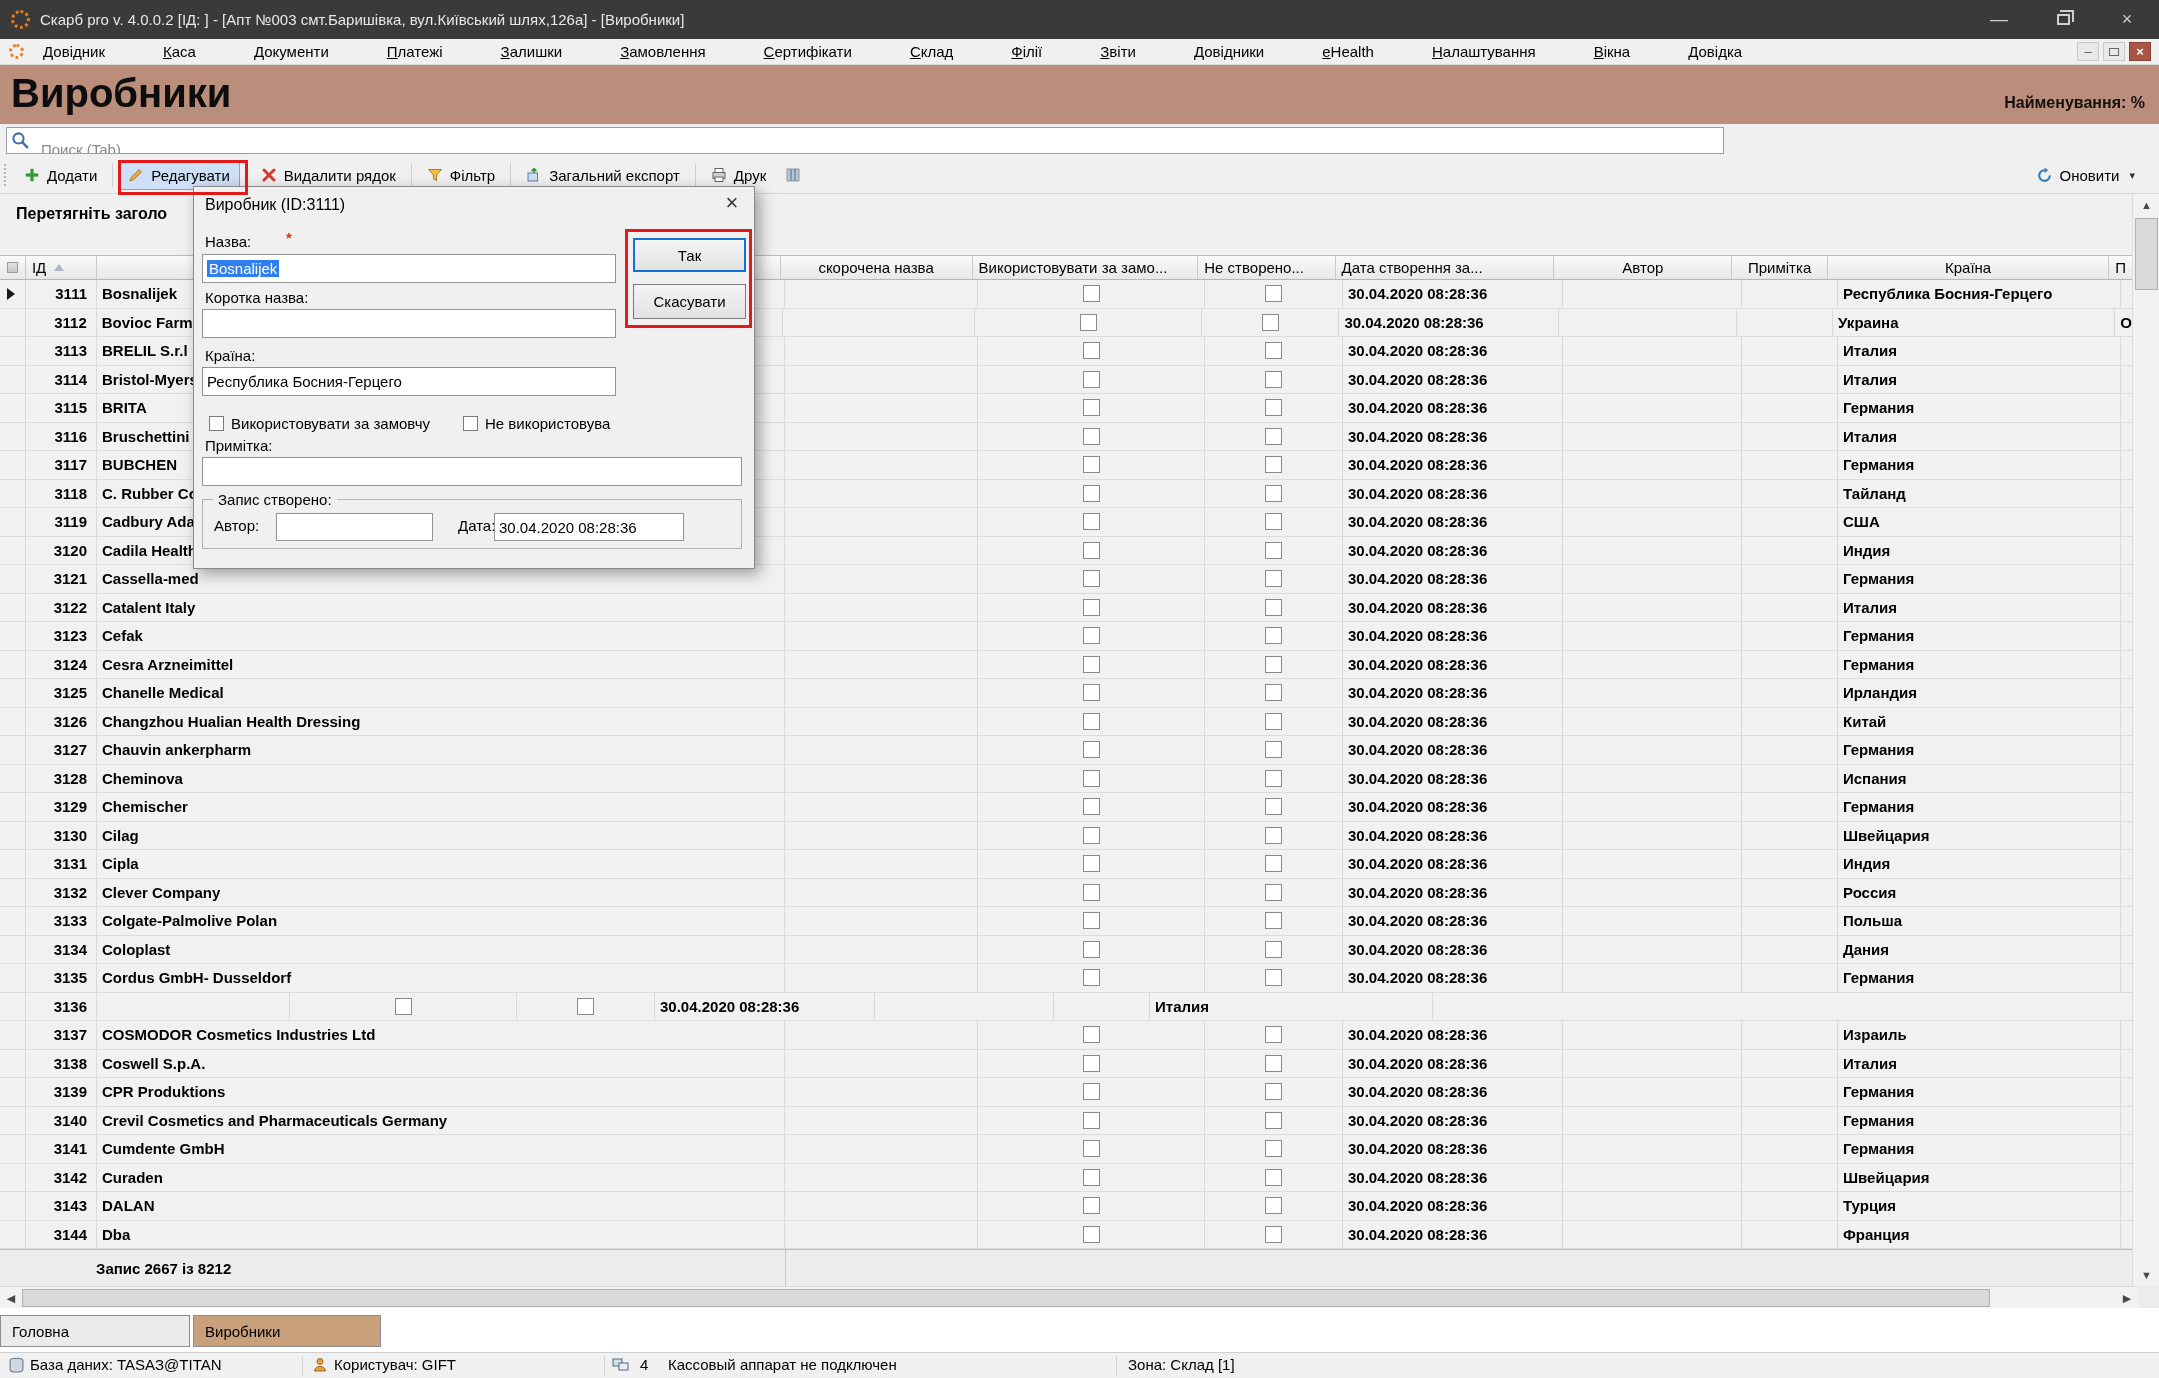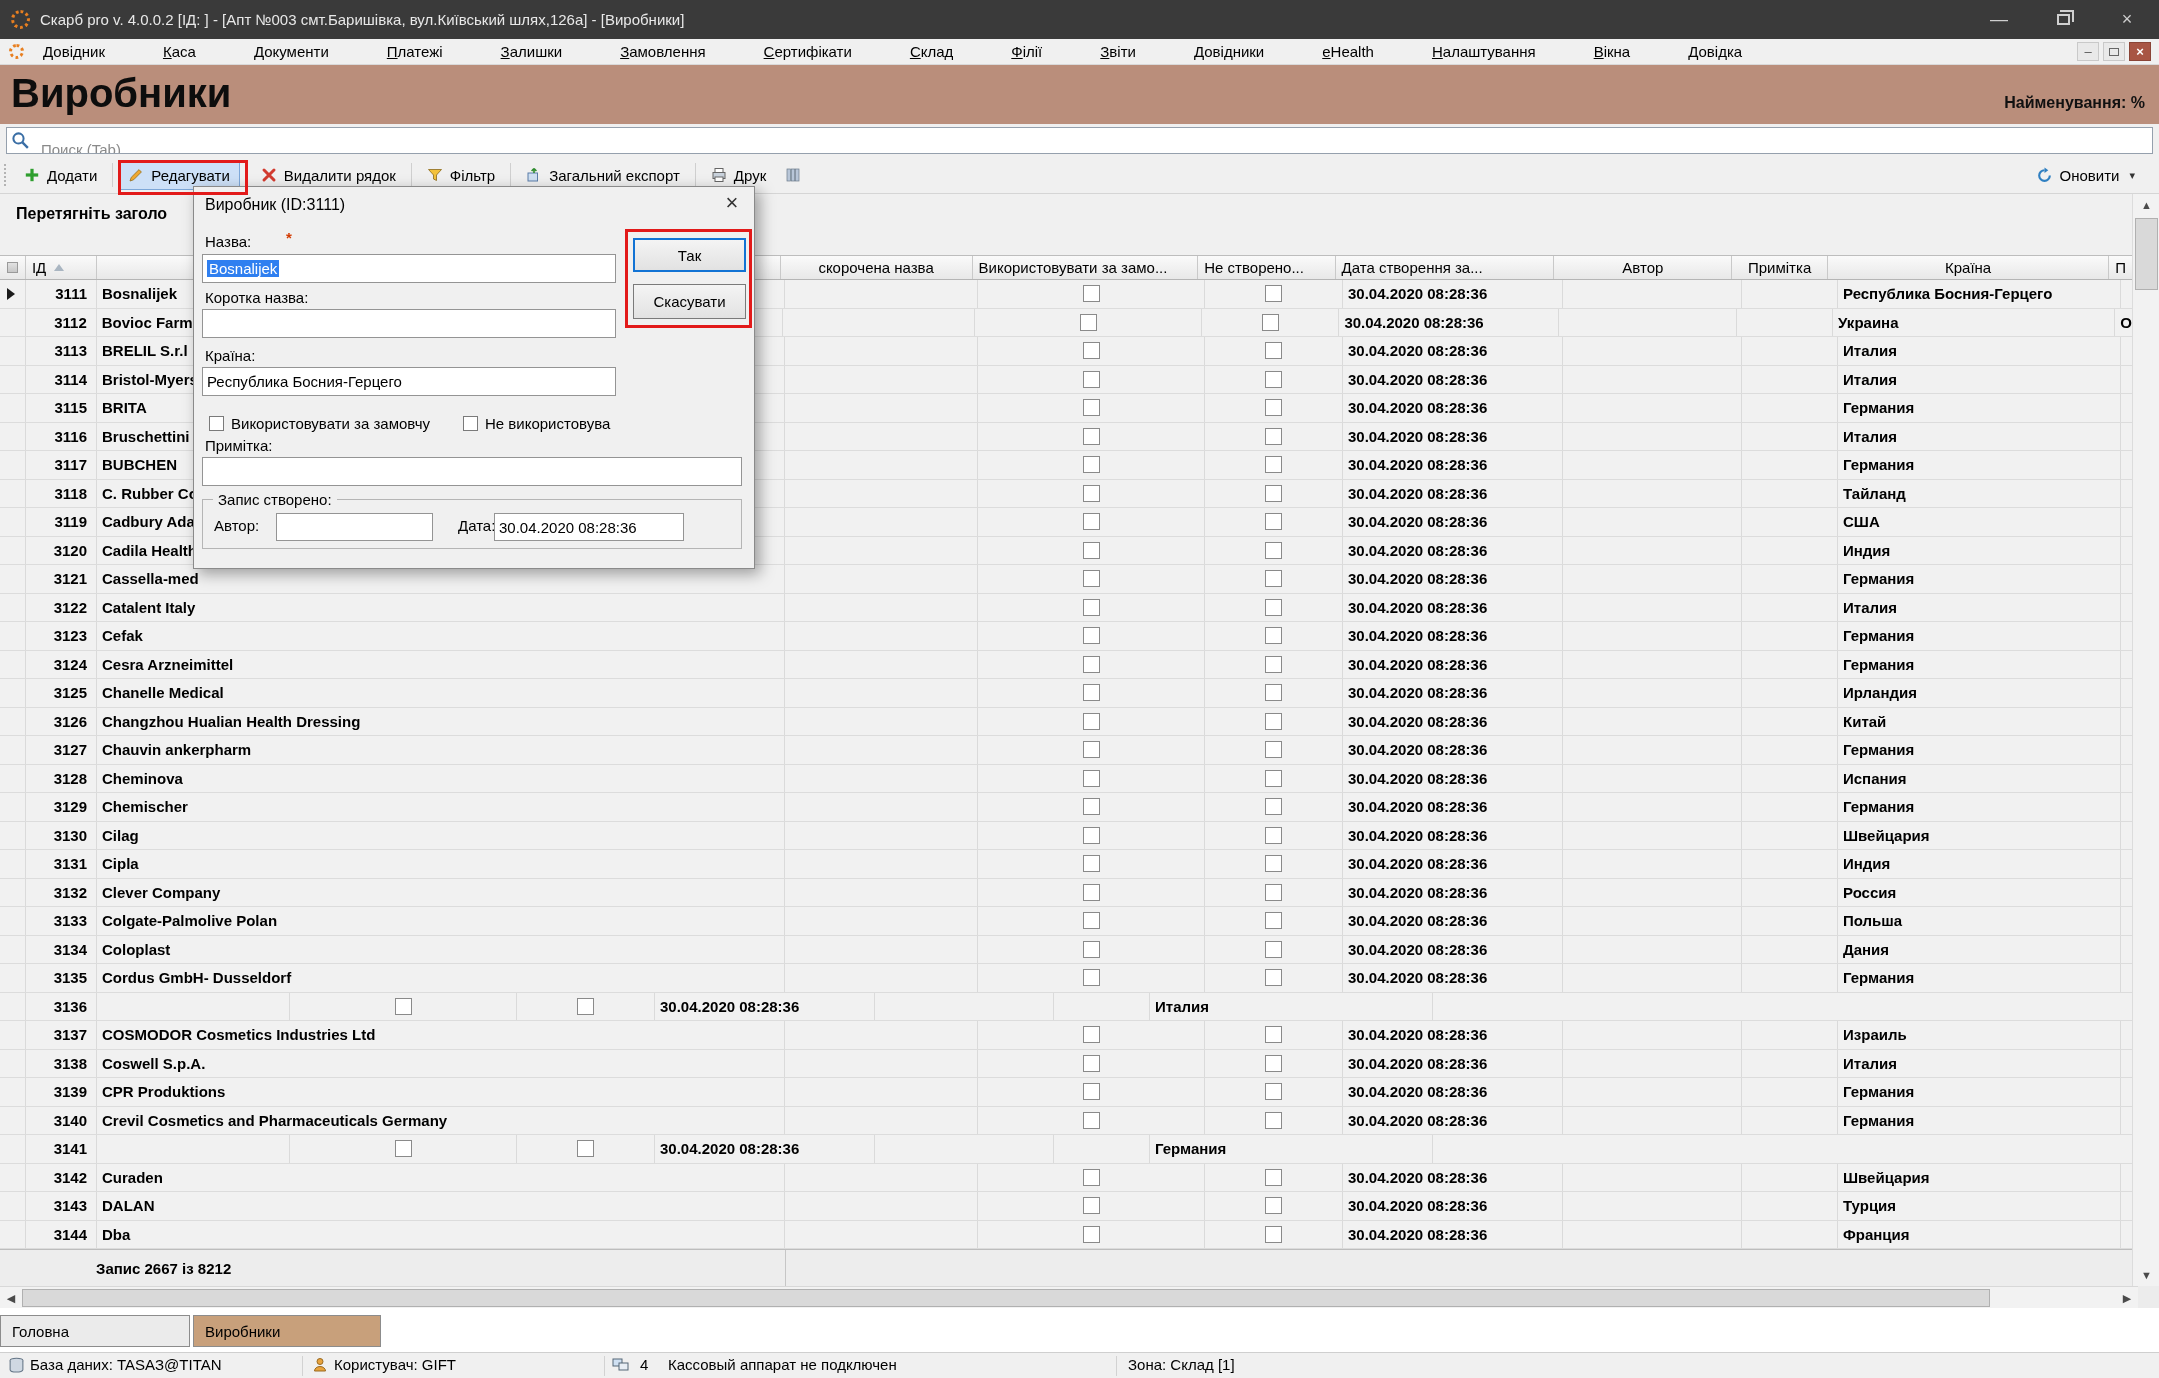--- a/index.html
+++ b/index.html
@@ -33,21 +33,21 @@
   .mdi-box { width:10px; height:8px; border:1.5px solid #666; }
   .mdi-close { background:#a85544; border-color:#8a4436; color:#fff; font-weight:bold; }
 
   
   .pageheader { position:absolute; left:0; top:65px; width:2159px; height:59px; background:#ba8e7b; }
   .page-title { position:absolute; left:11px; top:6px; font-size:40px; font-weight:bold; color:#0d0d0d; }
   .page-filter { position:absolute; right:14px; bottom:12px; font-size:16px; font-weight:bold; color:#111; }
 
   
   .searchrow { position:absolute; left:0; top:124px; width:2159px; height:33px; background:#f0f0f0; }
-  .search-input { position:absolute; left:6px; top:3px; width:2147px; height:27px; background:#fff;
+  .search-input { position:absolute; left:6px; top:3px; width:1718px; height:27px; background:#fff;
                   border:1px solid #95a0ad; font-size:15px; padding:18px 6px 0 34px;
                   font-family:"Liberation Sans", sans-serif; color:#222; }
   .search-input::placeholder { color:#8a8a8a; }
   .search-ic { position:absolute; left:11px; top:7px; width:19px; height:19px; pointer-events:none; }
 
   
   .toolbar { position:absolute; left:0; top:157px; width:2159px; height:37px; background:#f0f0f0;
              border-bottom:1px solid #d5d5d5; display:flex; align-items:center; font-size:15px; }
   .tool-grip { width:5px; height:22px; border-left:2px dotted #b3b3b3; margin:0 5px 0 4px; }
   .tool-btn { display:flex; align-items:center; gap:7px; height:30px; padding:0 9px; border:1px solid transparent; white-space:nowrap; }
@@ -821,20 +821,21 @@
         </div>
         <div class="cell w6 c-left">30.04.2020 08:28:36</div>
         <div class="cell w7"></div>
         <div class="cell w8"></div>
         <div class="cell w9 c-left">Германия</div>
         <div class="cell w10 c-left"></div>
       </div>
       <div class="grid-row">
         <div class="cell w0"></div>
         <div class="cell w1 c-id">3141</div>
+        <div class="cell w2 c-left">Cumdente GmbH</div>
         <div class="cell w3"></div>
         <div class="cell w4 c-center">
           <span class="cb"></span>
         </div>
         <div class="cell w5 c-center">
           <span class="cb"></span>
         </div>
         <div class="cell w6 c-left">30.04.2020 08:28:36</div>
         <div class="cell w7"></div>
         <div class="cell w8"></div>

